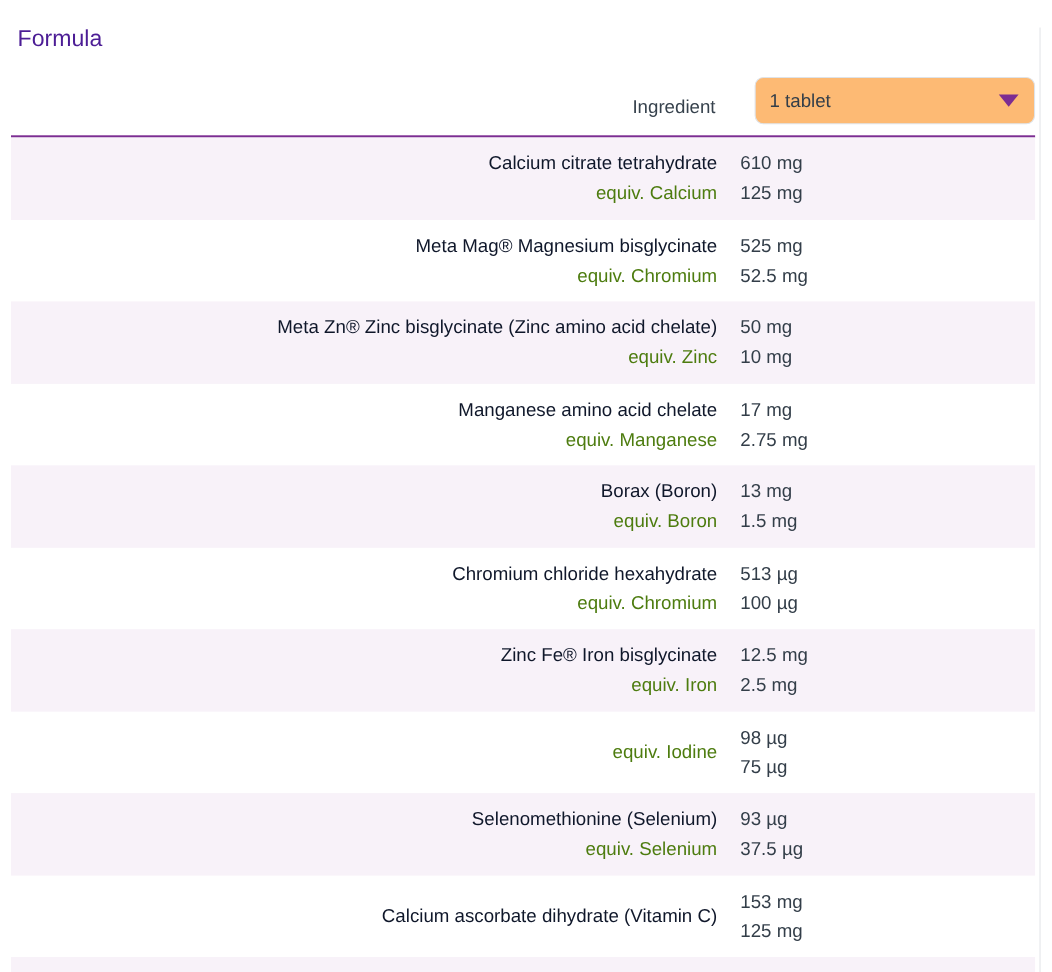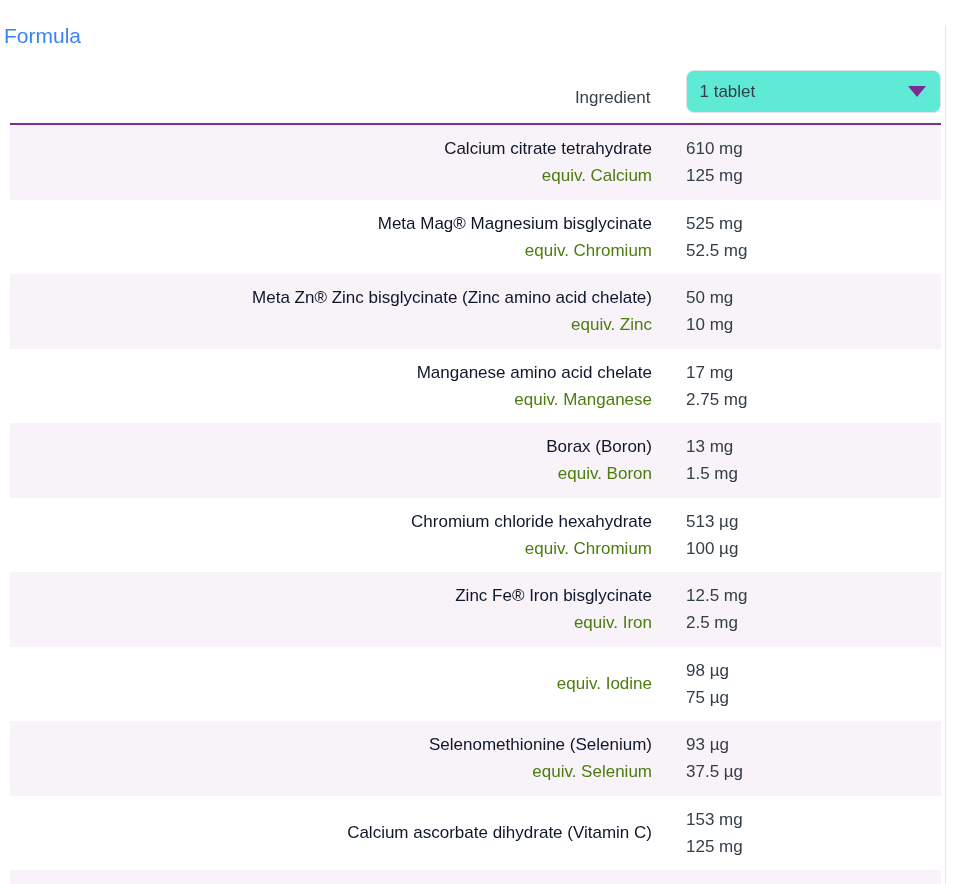--- a/index.html
+++ b/index.html
@@ -5,24 +5,24 @@
   * { margin: 0; padding: 0; box-sizing: border-box; }
   html, body {
     width: 956px; height: 884px;
     background: #ffffff;
     overflow: hidden;
     font-family: "Liberation Sans", "DejaVu Sans", sans-serif;
   }
   .page { position: relative; width: 956px; height: 884px; }
 
   .page-title {
-    margin: 25px 12px 0 4px;
+    margin: 25px 12px 0 16px;
     font-size: 21px;
     line-height: 22px;
-    color: #3b82f6;
+    color: #4c1d95;
     font-weight: 400;
   }
 
   .table-header {
     margin-left: 10px;
     width: 931px;
     display: flex;
     align-items: center;
     padding-top: 23px;
     padding-bottom: 10px;
@@ -35,21 +35,21 @@
     color: #37424d;
     position: relative;
     top: 6px;
   }
   .serving-dropdown {
     margin-left: 35px;
     width: 256px;
     height: 43px;
     border: 1px solid #dfe3e8;
     border-radius: 8px;
-    background: #5eead4;
+    background: #fdba74;
     display: flex;
     align-items: center;
     justify-content: space-between;
     padding: 0 14px 0 13px;
     cursor: pointer;
   }
   .serving-dropdown .value {
     font-size: 17px;
     color: #333e49;
   }
@@ -66,21 +66,21 @@
     align-items: center;
     height: 74.5px;
     width: 931px;
   }
   .rows .row:nth-child(odd) { background: #f8f2f9; }
   .cell-left {
     width: 642px;
     text-align: right;
   }
   .cell-right {
-    margin-left: 34px;
+    margin-left: 21px;
     text-align: left;
     flex: 1;
   }
   .cell-left div, .cell-right div {
     font-size: 17px;
     line-height: 27px;
   }
   .ing-name { color: #0f172a; }
   .equiv-name { color: #4d7c0f; }
   .amount, .equiv-amount { color: #333e49; }

